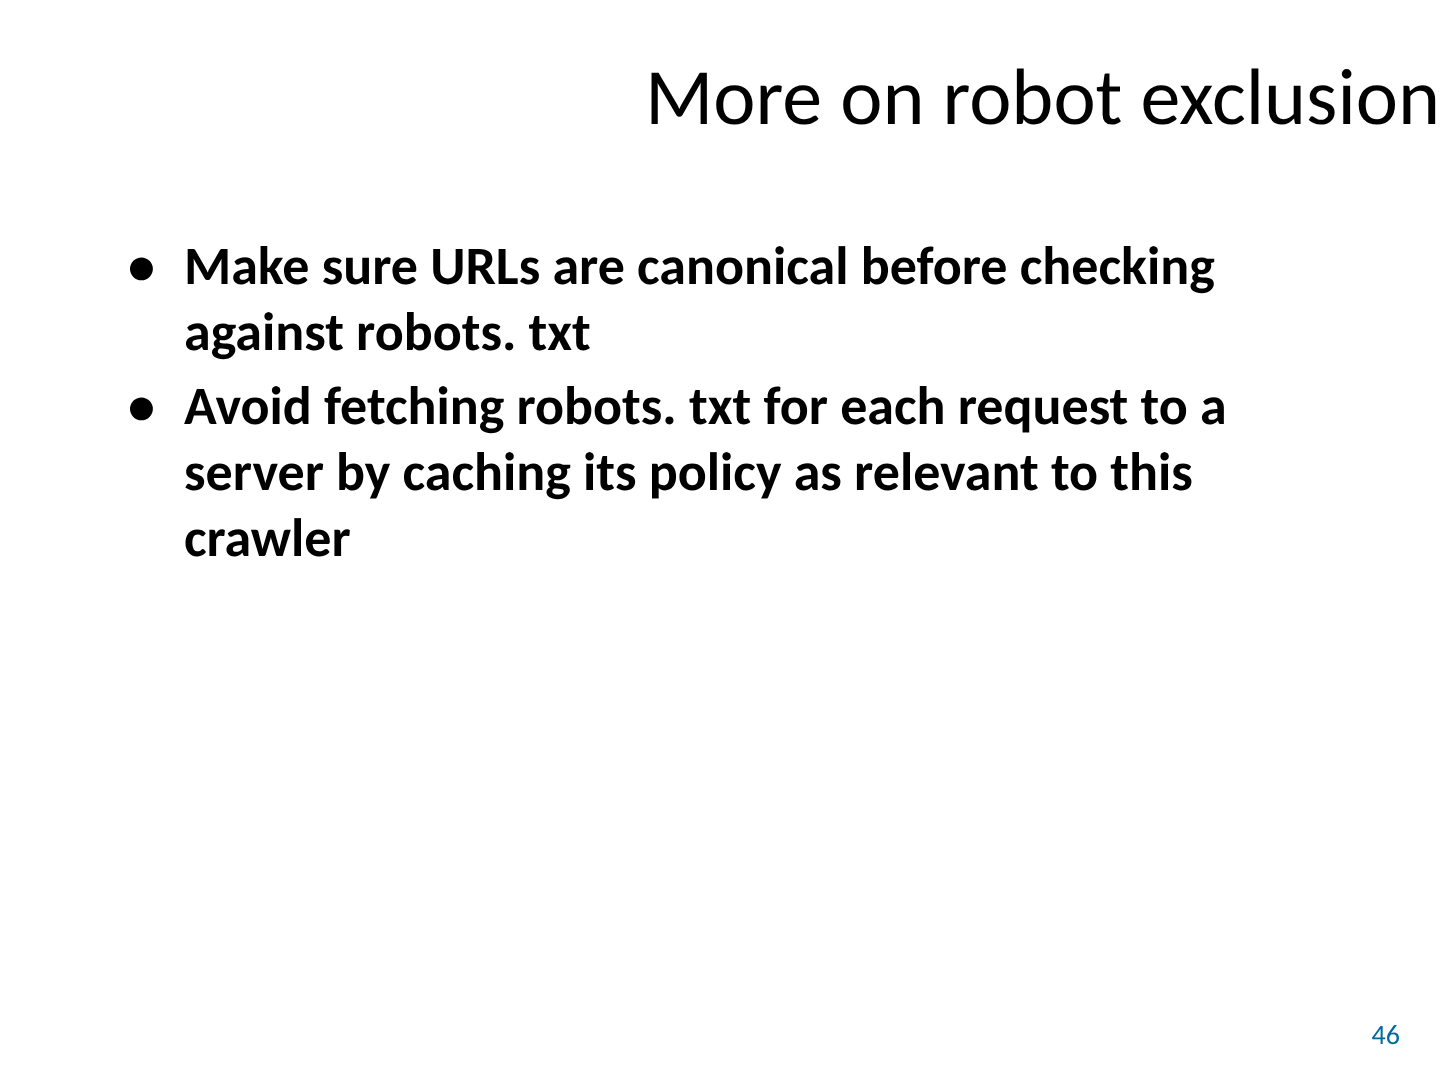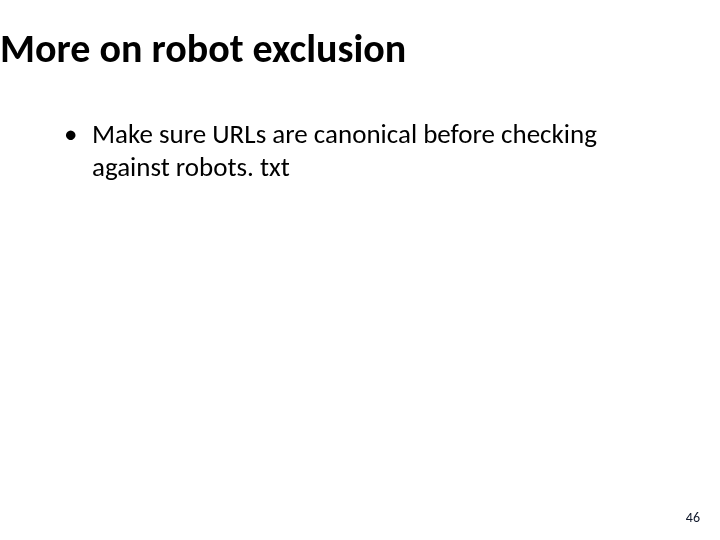--- a/index.html
+++ b/index.html
@@ -16,68 +16,69 @@
     position: relative;
     width: 720px;
     height: 540px;
     box-sizing: border-box;
   }
   .title {
     position: absolute;
     top: 24px;
     left: 0;
     width: 720px;
-    text-align: left;
+    text-align: right;
     font-size: 40px;
-    font-weight: 700;
+    font-weight: 400;
     letter-spacing: 0px;
   }
   .body {
     position: absolute;
     top: 118px;
     left: 60px;
     right: 60px;
   }
   ul.bullets {
     list-style: none;
     margin: 0;
     padding: 0;
   }
   ul.bullets > li {
     position: relative;
     padding-left: 32px;
     font-size: 27px;
     line-height: 1.22;
     margin: 0 0 4px 0;
-    font-weight: 400;
+    font-weight: 700;
   }
   ul.bullets > li::before {
     content: "•";
     position: absolute;
     left: 4px;
     top: 0;
     font-size: 27px;
     line-height: 1.22;
   }
   .pagenum {
     position: absolute;
     right: 20px;
     bottom: 14px;
     font-size: 14px;
-    color: #0f172a;
+    color: #0369a1;
   }
 </style>
 </head>
 <body>
 
 <div class="slide">
 
   <div class="title">More on robot exclusion</div>
 
   <div class="body">
     <ul class="bullets">
       <li>Make sure URLs are canonical before checking against robots. txt</li>
+      <li>Avoid fetching robots. txt for each request to a server by caching its policy as relevant to this crawler</li>
     </ul>
   </div>
 
   <div class="pagenum">46</div>
 
 </div>
 
 </body></html>

